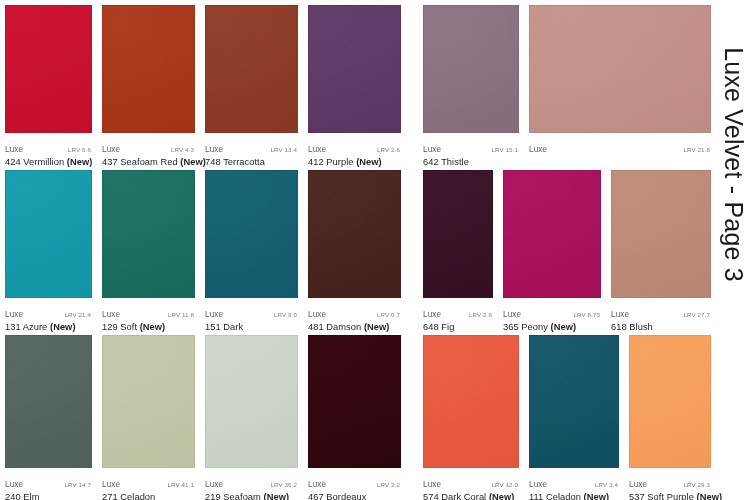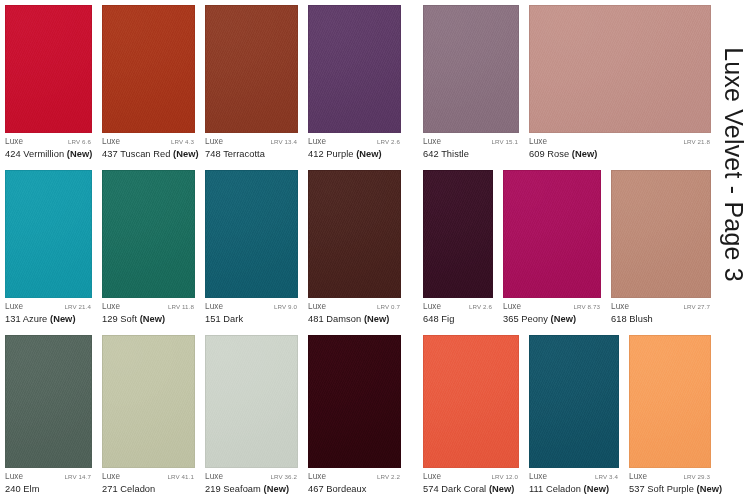--- a/index.html
+++ b/index.html
@@ -95,21 +95,21 @@
     mix-blend-mode: soft-light;
   }
   .chip .vig {
     position: absolute;
     inset: 0;
   }
 
   .meta {
     height: 32px;
     flex: 0 0 32px;
-    padding: 5px 6px 0 5px;
+    padding: 13px 6px 0 5px;
     box-sizing: border-box;
     position: relative;
   }
   .meta .toprow {
     display: flex;
     align-items: baseline;
     justify-content: space-between;
     line-height: 1;
   }
   .brand {
@@ -159,21 +159,21 @@
           <div class="cell" style="width: 103px;">
             <div class="chip" style="background: rgb(168, 54, 27);">
               <div class="tex" style="background: repeating-linear-gradient(115deg, rgba(255, 255, 255, 0.1) 0px, rgba(255, 255, 255, 0.1) 1px, rgba(0, 0, 0, 0.1) 1px, rgba(0, 0, 0, 0.1) 2px), radial-gradient(circle at 30% 25%, rgba(255, 255, 255, 0.18), rgba(0, 0, 0, 0) 60%);"></div>
               <div class="vig" style="background: linear-gradient(160deg, rgba(184, 70, 43, 0.133) 0%, rgba(0, 0, 0, 0) 45%, rgba(146, 32, 5, 0.2) 100%);"></div>
             </div>
             <div class="meta">
               <div class="toprow">
                 <div class="brand">Luxe</div>
                 <div class="lrv">LRV 4.3</div>
               </div>
-              <div class="name"><span>437</span> <span>Tuscan Red</span> <b>(New)</b></div>
+              <div class="name"><span>437</span> <span>Seafoam Red</span> <b>(New)</b></div>
             </div>
           </div>
           <div class="cell" style="width: 103px;">
             <div class="chip" style="background: rgb(140, 59, 38);">
               <div class="tex" style="background: repeating-linear-gradient(115deg, rgba(255, 255, 255, 0.1) 0px, rgba(255, 255, 255, 0.1) 1px, rgba(0, 0, 0, 0.1) 1px, rgba(0, 0, 0, 0.1) 2px), radial-gradient(circle at 30% 25%, rgba(255, 255, 255, 0.18), rgba(0, 0, 0, 0) 60%);"></div>
               <div class="vig" style="background: linear-gradient(160deg, rgba(156, 75, 54, 0.133) 0%, rgba(0, 0, 0, 0) 45%, rgba(118, 37, 16, 0.2) 100%);"></div>
             </div>
             <div class="meta">
               <div class="toprow">
                 <div class="brand">Luxe</div>
@@ -214,21 +214,20 @@
           <div class="cell" style="width: 192px;">
             <div class="chip" style="background: rgb(194, 145, 137);">
               <div class="tex" style="background: repeating-linear-gradient(115deg, rgba(255, 255, 255, 0.1) 0px, rgba(255, 255, 255, 0.1) 1px, rgba(0, 0, 0, 0.1) 1px, rgba(0, 0, 0, 0.1) 2px), radial-gradient(circle at 30% 25%, rgba(255, 255, 255, 0.18), rgba(0, 0, 0, 0) 60%);"></div>
               <div class="vig" style="background: linear-gradient(160deg, rgba(210, 161, 153, 0.133) 0%, rgba(0, 0, 0, 0) 45%, rgba(172, 123, 115, 0.2) 100%);"></div>
             </div>
             <div class="meta">
               <div class="toprow">
                 <div class="brand">Luxe</div>
                 <div class="lrv">LRV 21.8</div>
               </div>
-              <div class="name"><span>609</span> <span>Rose</span> <b>(New)</b></div>
             </div>
           </div>
         </div>
       </div>
       <div class="row r1">
         <div class="group left">
           <div class="cell" style="width: 97px;">
             <div class="chip" style="background: rgb(21, 154, 171);">
               <div class="tex" style="background: repeating-linear-gradient(115deg, rgba(255, 255, 255, 0.1) 0px, rgba(255, 255, 255, 0.1) 1px, rgba(0, 0, 0, 0.1) 1px, rgba(0, 0, 0, 0.1) 2px), radial-gradient(circle at 30% 25%, rgba(255, 255, 255, 0.18), rgba(0, 0, 0, 0) 60%);"></div>
               <div class="vig" style="background: linear-gradient(160deg, rgba(37, 170, 187, 0.133) 0%, rgba(0, 0, 0, 0) 45%, rgba(0, 132, 149, 0.2) 100%);"></div>

